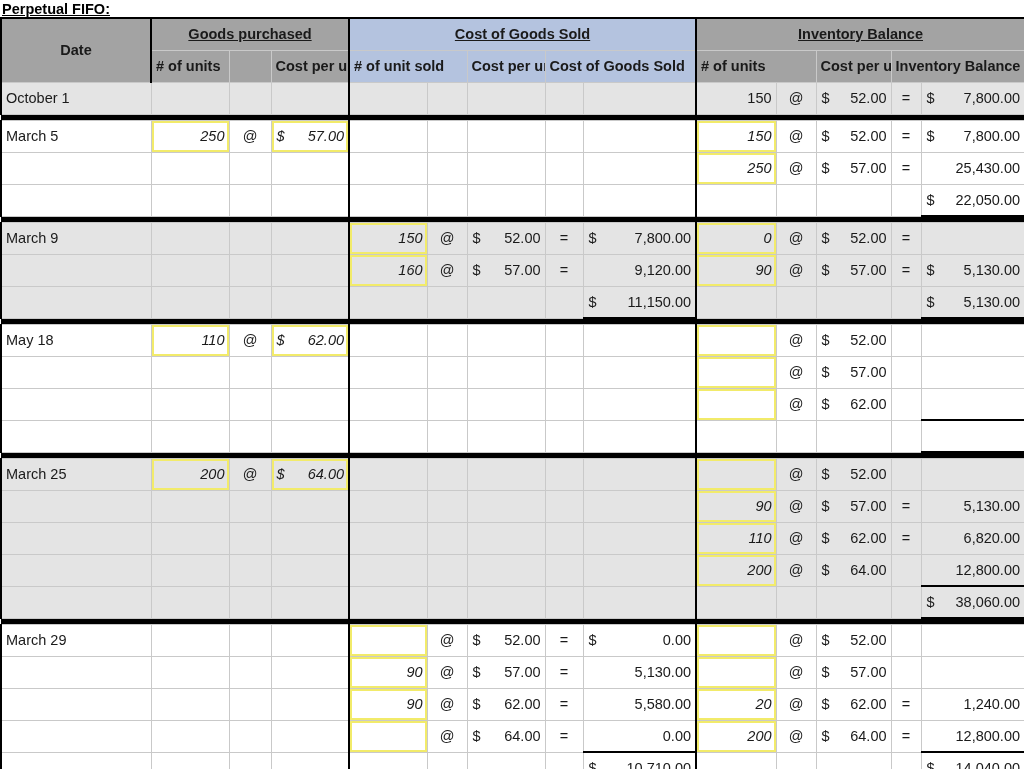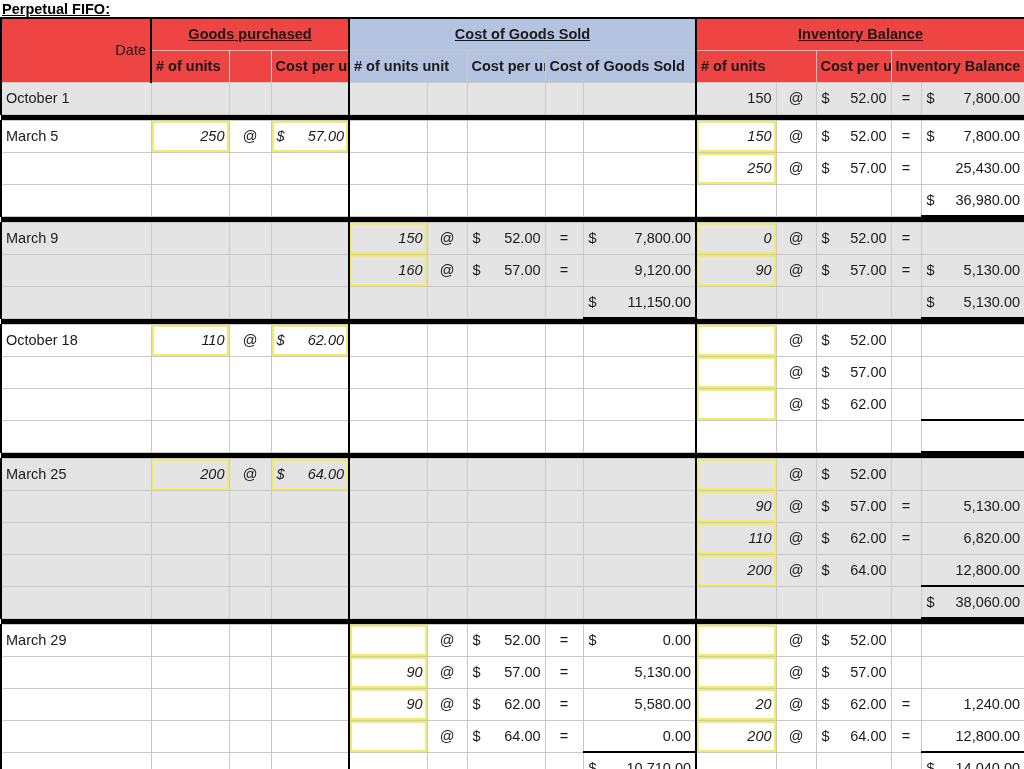--- a/index.html
+++ b/index.html
@@ -25,21 +25,21 @@
 
   
   .hgroup{
     text-align:center;font-weight:bold;font-size:14.5px;
     text-decoration:underline;height:22px;
   }
   .hsub{
     text-align:left;font-weight:bold;font-size:14px;
     line-height:15px;white-space:normal;height:42px;
   }
-  .blue-dark{background:#ef4444;}
+  .blue-dark{background:#a3a3a3;}
   .blue-light{background:#B4C3DF;margin-top:44px;}
 
   
   .gray{background:#E4E4E4;}
   .white{background:#FFFFFF;}
 
   
   .num{text-align:right;}
   .ctr{text-align:center;}
   .lft{text-align:left;}
@@ -79,31 +79,31 @@
       <col style="width:38px">
       <col style="width:113px">
       <col style="width:80px">
       <col style="width:40px">
       <col style="width:75px">
       <col style="width:30px">
       <col style="width:104px">
     </colgroup>
     <thead>
       <tr>
-        <td class="blue-dark bt-thick bl-thick" rowspan="2" style="text-align:right;font-weight:normal;vertical-align:middle;">Date</td>
+        <td class="blue-dark bt-thick bl-thick" rowspan="2" style="text-align:center;font-weight:bold;vertical-align:middle;">Date</td>
         <td class="blue-dark hgroup bt-thick bl-thick" colspan="3">Goods purchased</td>
         <td class="blue-light hgroup bt-thick bl-thick" colspan="5">Cost of Goods Sold</td>
         <td class="blue-dark hgroup bt-thick bl-thick br-thick" colspan="5">Inventory Balance</td>
       </tr>
       <tr>
         <td class="blue-dark hsub bl-thick"># of units</td>
         <td class="blue-dark hsub"></td>
         <td class="blue-dark hsub">Cost per unit</td>
 
-        <td class="blue-light hsub bl-thick" colspan="2"># of units unit</td>
+        <td class="blue-light hsub bl-thick" colspan="2"># of unit sold</td>
         <td class="blue-light hsub">Cost per unit</td>
         <td class="blue-light hsub" colspan="2">Cost of Goods Sold</td>
 
         <td class="blue-dark hsub bl-thick" colspan="2"># of units</td>
         <td class="blue-dark hsub">Cost per unit</td>
         <td class="blue-dark hsub br-thick" colspan="2">Inventory Balance</td>
       </tr>
     </thead>
     <tbody id="tbody">
         <tr>
@@ -164,21 +164,21 @@
           <td class="white money"><span></span></td>
           <td class="white num bl-thick"></td>
           <td class="white ctr"></td>
           <td class="white money"><span></span></td>
           <td class="white ctr"></td>
           <td class="white money"><span></span></td>
           <td class="white num bl-thick"></td>
           <td class="white ctr"></td>
           <td class="white money"><span></span></td>
           <td class="white ctr"></td>
-          <td class="white br-thick bb-thick money"><span class="sym">$</span><span>36,980.00</span></td>
+          <td class="white br-thick bb-thick money"><span class="sym">$</span><span>22,050.00</span></td>
         </tr>
         <tr class="sep">
           <td colspan="14"></td>
         </tr>
         <tr>
           <td class="gray lft bl-thick">March 9</td>
           <td class="gray num"></td>
           <td class="gray ctr"></td>
           <td class="gray money"><span></span></td>
           <td class="gray num bl-thick inp">150</td>
@@ -221,21 +221,21 @@
           <td class="gray num bl-thick"></td>
           <td class="gray ctr"></td>
           <td class="gray money"><span></span></td>
           <td class="gray ctr"></td>
           <td class="gray br-thick bb-thick money"><span class="sym">$</span><span>5,130.00</span></td>
         </tr>
         <tr class="sep">
           <td colspan="14"></td>
         </tr>
         <tr>
-          <td class="white lft bl-thick">October 18</td>
+          <td class="white lft bl-thick">May 18</td>
           <td class="white num inp">110</td>
           <td class="white ctr">@</td>
           <td class="white inp money"><span class="sym">$</span><span>62.00</span></td>
           <td class="white num bl-thick"></td>
           <td class="white ctr"></td>
           <td class="white money"><span></span></td>
           <td class="white ctr"></td>
           <td class="white money"><span></span></td>
           <td class="white num bl-thick inp"></td>
           <td class="white ctr">@</td>

